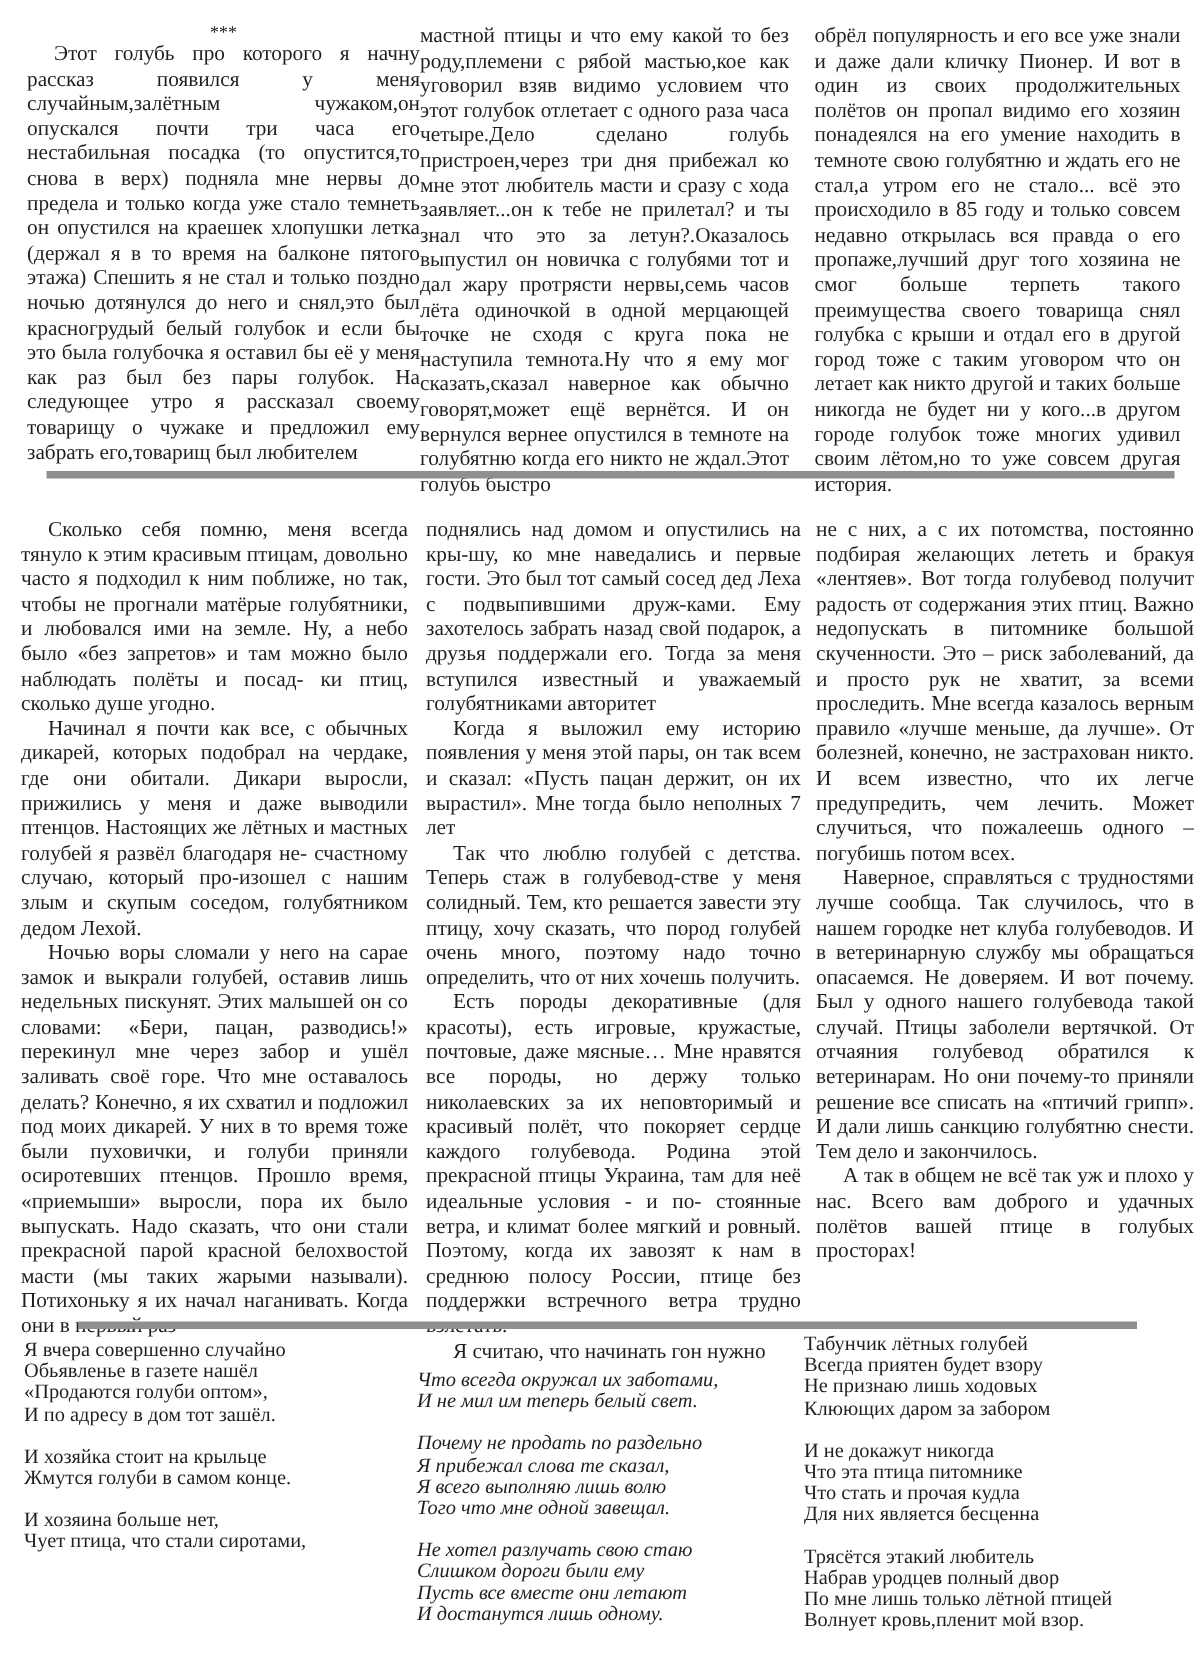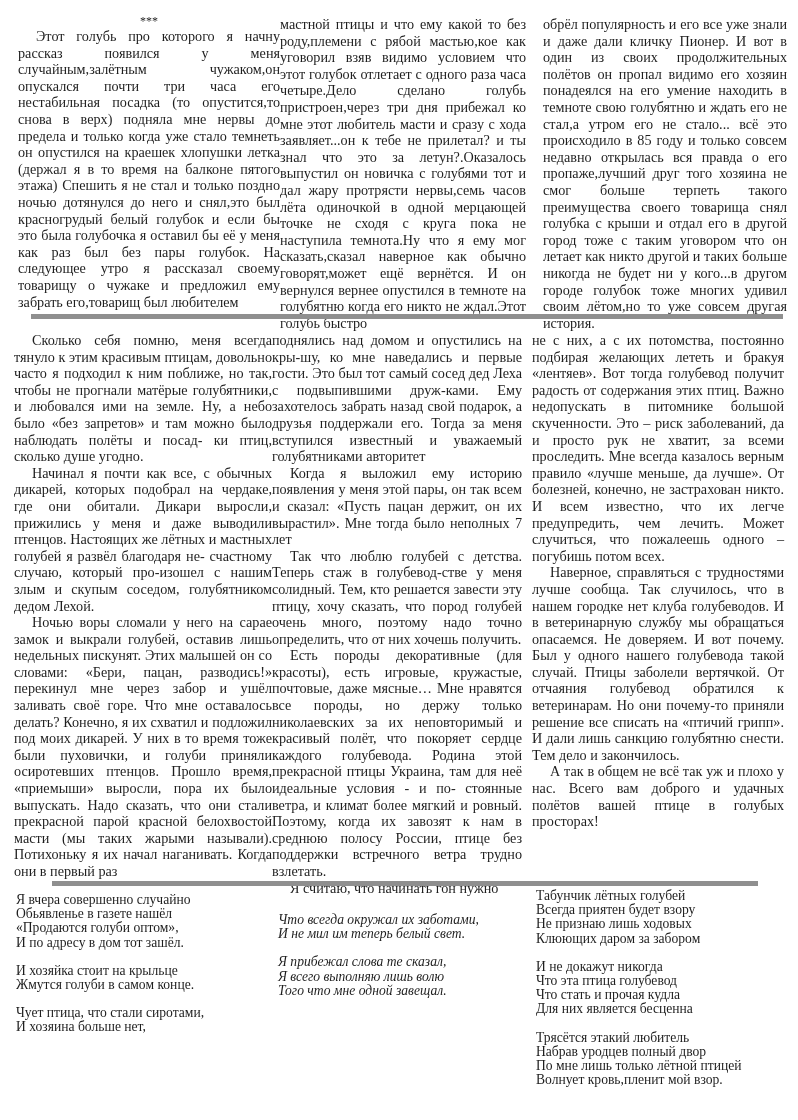--- a/index.html
+++ b/index.html
@@ -39,28 +39,28 @@
       <p class="noindent">мастной птицы и что ему какой то без роду,племени с рябой мастью,кое как уговорил взяв видимо условием что этот голубок отлетает с одного раза часа четыре.Дело сделано голубь пристроен,через три дня прибежал ко мне этот любитель масти и сразу с хода заявляет...он к тебе не прилетал? и ты знал что это за летун?.Оказалось выпустил он новичка с голубями тот и дал жару протрясти нервы,семь часов лёта одиночкой в одной мерцающей точке не сходя с круга пока не наступила темнота.Ну что я ему мог сказать,сказал наверное как обычно говорят,может ещё вернётся. И он вернулся вернее опустился в темноте на голубятню когда его никто не ждал.Этот голубь быстро</p>
     </div>
     <div class="col" style="width:244px; margin-left:17px; margin-top:2px;">
       <p class="noindent">обрёл популярность и его все уже знали и даже дали кличку Пионер. И вот в один из своих продолжительных полётов он пропал видимо его хозяин понадеялся на его умение находить в темноте свою голубятню и ждать его не стал,а утром его не стало... всё это происходило в 85 году и только совсем недавно открылась вся правда о его пропаже,лучший друг того хозяина не смог больше терпеть такого преимущества своего товарища снял голубка с крыши и отдал его в другой город тоже с таким уговором что он летает как никто другой и таких больше никогда не будет ни у кого...в другом городе голубок тоже многих удивил своим лётом,но то уже совсем другая история.</p>
     </div>
   </div>
 </div>
 
 <div class="rule" style="top:314px; left:31px; width:752px;"></div>
 
-<div class="section" style="top:332px;">
+<div class="section" style="top:345px;">
   <div class="cols">
     <div class="col" style="width:258px; margin-left:14px;">
       <p>Сколько себя помню, меня всегда тянуло к этим красивым птицам, довольно часто я подходил к ним поближе, но так, чтобы не прогнали матёрые голубятники, и любовался ими на земле. Ну, а небо было «без запретов» и там можно было наблюдать полёты и посад- ки птиц, сколько душе угодно.</p>
       <p>Начинал я почти как все, с обычных дикарей, которых подобрал на чердаке, где они обитали. Дикари выросли, прижились у меня и даже выводили птенцов. Настоящих же лётных и мастных голубей я развёл благодаря не- счастному случаю, который про-изошел с нашим злым и скупым соседом, голубятником дедом Лехой.</p>
       <p>Ночью воры сломали у него на сарае замок и выкрали голубей, оставив лишь недельных пискунят. Этих малышей он со словами: «Бери, пацан, разводись!» перекинул мне через забор и ушёл заливать своё горе. Что мне оставалось делать? Конечно, я их схватил и подложил под моих дикарей. У них в то время тоже были пуховички, и голуби приняли осиротевших птенцов. Прошло время, «приемыши» выросли, пора их было выпускать. Надо сказать, что они стали прекрасной парой красной белохвостой масти (мы таких жарыми называли). Потихоньку я их начал наганивать. Когда они в первый раз</p>
     </div>
-    <div class="col" style="width:250px; margin-left:0;">
+    <div class="col" style="width:250px; margin-left:12px;">
       <p class="noindent">поднялись над домом и опустились на кры-шу, ко мне наведались и первые гости. Это был тот самый сосед дед Леха с подвыпившими друж-ками. Ему захотелось забрать назад свой подарок, а друзья поддержали его. Тогда за меня вступился известный и уважаемый голубятниками авторитет</p>
       <p>Когда я выложил ему историю появления у меня этой пары, он так всем и сказал: «Пусть пацан держит, он их вырастил». Мне тогда было неполных 7 лет</p>
       <p>Так что люблю голубей с детства. Теперь стаж в голубевод-стве у меня солидный. Тем, кто решается завести эту птицу, хочу сказать, что пород голубей очень много, поэтому надо точно определить, что от них хочешь получить.</p>
       <p>Есть породы декоративные (для красоты), есть игровые, кружастые, почтовые, даже мясные… Мне нравятся все породы, но держу только николаевских за их неповторимый и красивый полёт, что покоряет сердце каждого голубевода. Родина этой прекрасной птицы Украина, там для неё идеальные условия - и по- стоянные ветра, и климат более мягкий и ровный. Поэтому, когда их завозят к нам в среднюю полосу России, птице без поддержки встречного ветра трудно взлетать.</p>
       <p>Я считаю, что начинать гон нужно</p>
     </div>
     <div class="col" style="width:252px; margin-left:10px;">
       <p class="noindent">не с них, а с их потомства, постоянно подбирая желающих лететь и бракуя «лентяев». Вот тогда голубевод получит радость от содержания этих птиц. Важно недопускать в питомнике большой скученности. Это – риск заболеваний, да и просто рук не хватит, за всеми проследить. Мне всегда казалось верным правило «лучше меньше, да лучше». От болезней, конечно, не застрахован никто. И всем известно, что их легче предупредить, чем лечить. Может случиться, что пожалеешь одного – погубишь потом всех.</p>
       <p>Наверное, справляться с трудностями лучше сообща. Так случилось, что в нашем городке нет клуба голубеводов. И в ветеринарную службу мы обращаться опасаемся. Не доверяем. И вот почему. Был у одного нашего голубевода такой случай. Птицы заболели вертячкой. От отчаяния голубевод обратился к ветеринарам. Но они почему-то приняли решение все списать на «птичий грипп». И дали лишь санкцию голубятню снести. Тем дело и закончилось.</p>
       <p>А так в общем не всё так уж и плохо у нас. Всего вам доброго и удачных полётов вашей птице в голубых просторах!</p>
@@ -77,45 +77,52 @@
         <div>Я вчера совершенно случайно</div>
         <div>Обьявленье в газете нашёл</div>
         <div>«Продаются голуби оптом»,</div>
         <div>И по адресу в дом тот зашёл.</div>
       </div>
       <div class="stanza">
         <div>И хозяйка стоит на крыльце</div>
         <div>Жмутся голуби в самом конце.</div>
       </div>
       <div class="stanza">
+        <div>И хозяина больше нет,</div>
         <div>Чует птица, что стали сиротами,</div>
-        <div>И хозяина больше нет,</div>
       </div>
     </div>
     <div class="poem" style="width:258px; margin-left:0px; margin-top:20px;font-style:italic;">
       <div class="stanza">
         <div>Что всегда окружал их заботами,</div>
         <div>И не мил им теперь белый свет.</div>
       </div>
       <div class="stanza">
+        <div>Почему не продать по раздельно</div>
         <div>Я прибежал слова те сказал,</div>
         <div>Я всего выполняю лишь волю</div>
         <div>Того что мне одной завещал.</div>
+      </div>
+      <div class="stanza">
+        <div>Не хотел разлучать свою стаю</div>
+        <div>Слишком дороги были ему</div>
+        <div>Пусть все вместе они летают</div>
+        <div>И достанутся лишь одному.</div>
       </div>
     </div>
     <div class="poem" style="width:250px; margin-left:0px; margin-top:-4px;">
       <div class="stanza">
         <div>Табунчик лётных голубей</div>
         <div>Всегда приятен будет взору</div>
         <div>Не признаю лишь ходовых</div>
         <div>Клюющих даром за забором</div>
       </div>
       <div class="stanza">
         <div>И не докажут никогда</div>
-        <div>Что эта птица голубевод</div>
+        <div>Что эта птица питомнике</div>
         <div>Что стать и прочая кудла</div>
         <div>Для них является бесценна</div>
       </div>
       <div class="stanza">
         <div>Трясётся этакий любитель</div>
         <div>Набрав уродцев полный двор</div>
         <div>По мне лишь только лётной птицей</div>
         <div>Волнует кровь,пленит мой взор.</div>
       </div>
     </div>

